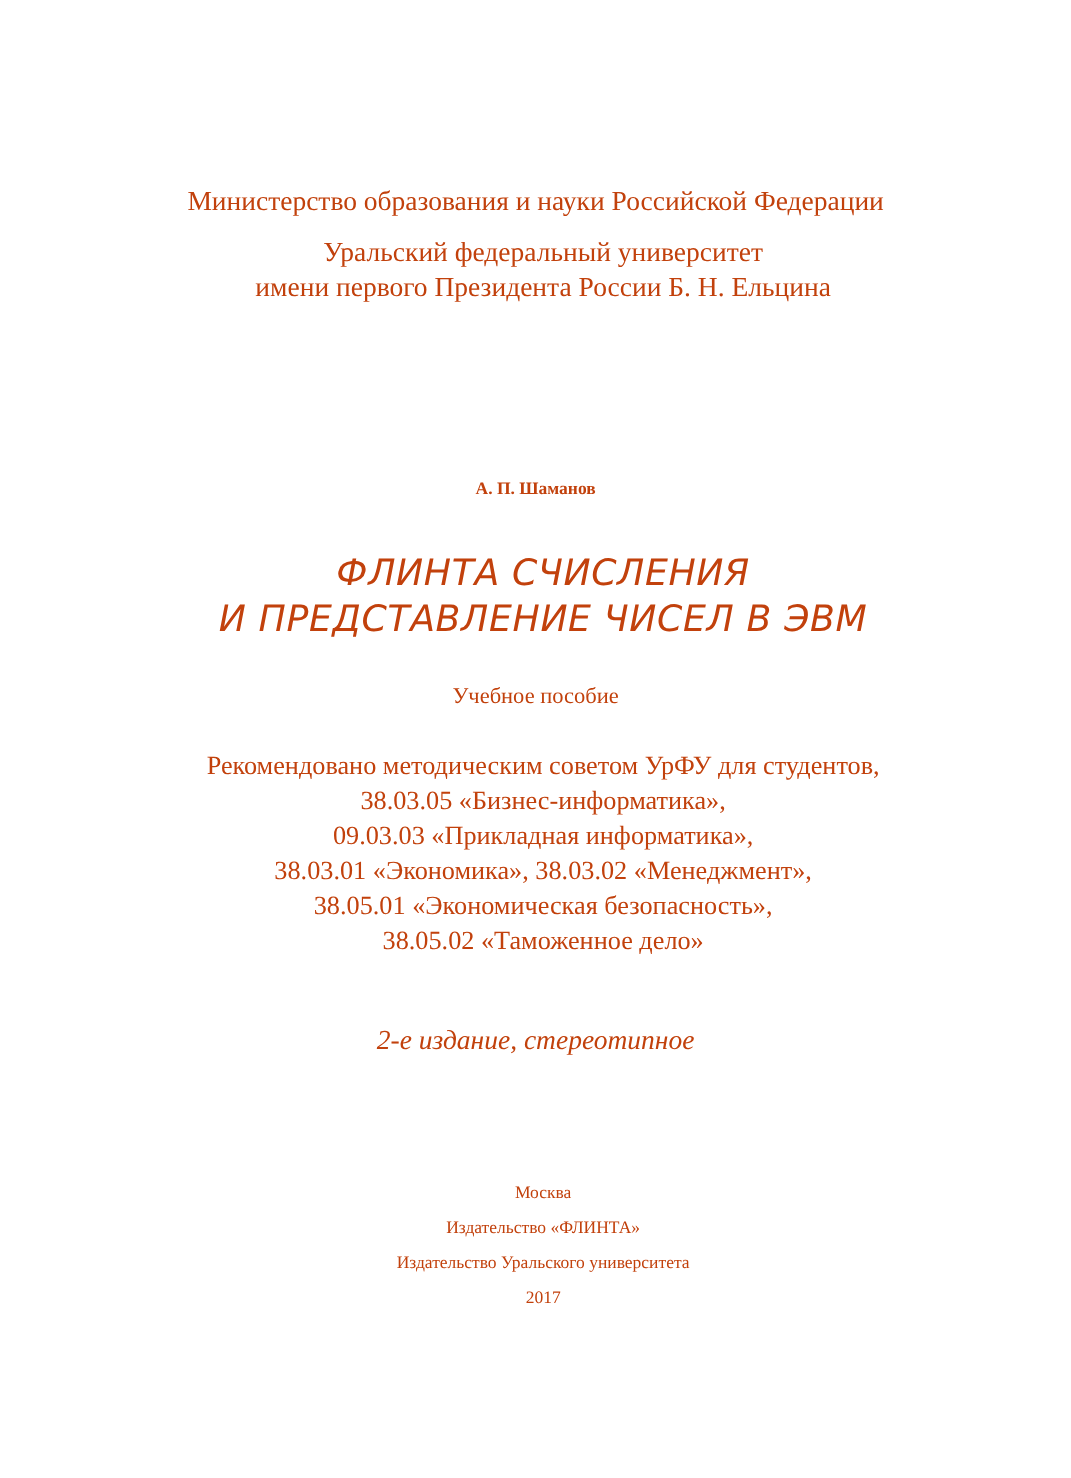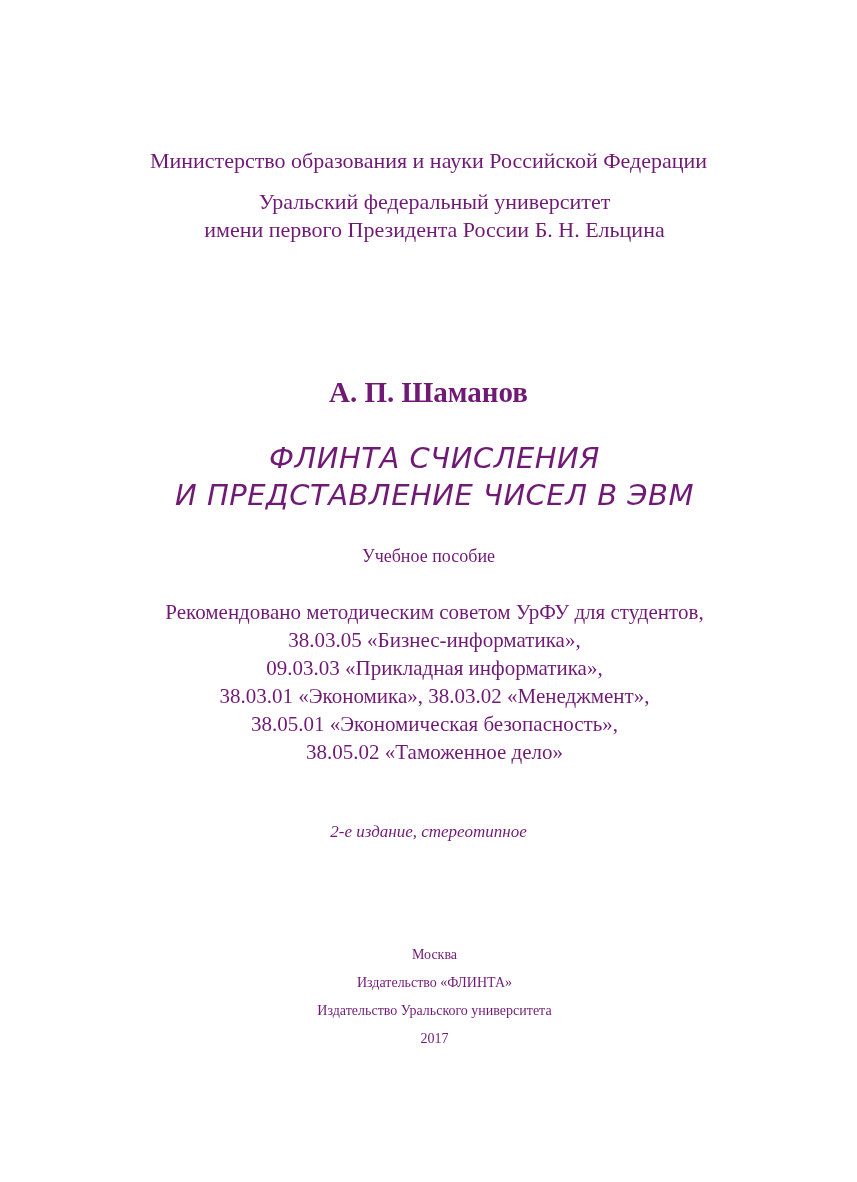--- a/index.html
+++ b/index.html
@@ -2,21 +2,21 @@
 <html><head>
 <meta charset="utf-8">
 <style>
   * { margin: 0; padding: 0; box-sizing: border-box; }
   html, body { background: #ffffff; }
   .page {
     position: relative;
     width: 857px;
     height: 1182px;
     background: #ffffff;
-    color: #701a75;
+    color: #c2410c;
     font-family: "Liberation Serif", serif;
     overflow: hidden;
     margin: 0 auto;
   }
   .block {
     position: absolute;
     left: 0;
     width: 100%;
     text-align: center;
   }
@@ -25,21 +25,21 @@
     font-size: 22px;
     line-height: 26px;
   }
   .university {
     top: 188px;
     font-size: 22px;
     line-height: 28px;
   }
   .author {
     top: 379px;
-    font-size: 29px;
+    font-size: 14px;
     font-weight: bold;
     line-height: 26px;
   }
   .book-title {
     top: 440px;
     font-family: "DejaVu Sans", sans-serif;
     font-style: italic;
     font-size: 29px;
     line-height: 37px;
     letter-spacing: 0.5px;
@@ -50,21 +50,21 @@
     font-size: 18px;
     line-height: 26px;
   }
   .recommendation {
     top: 598px;
     font-size: 21px;
     line-height: 28px;
   }
   .edition {
     top: 818px;
-    font-size: 17px;
+    font-size: 22px;
     font-style: italic;
     line-height: 28px;
   }
   .imprint {
     top: 941px;
     font-size: 14px;
     line-height: 28px;
   }
   .line { display: block; padding-left: 12px; }
 </style>

